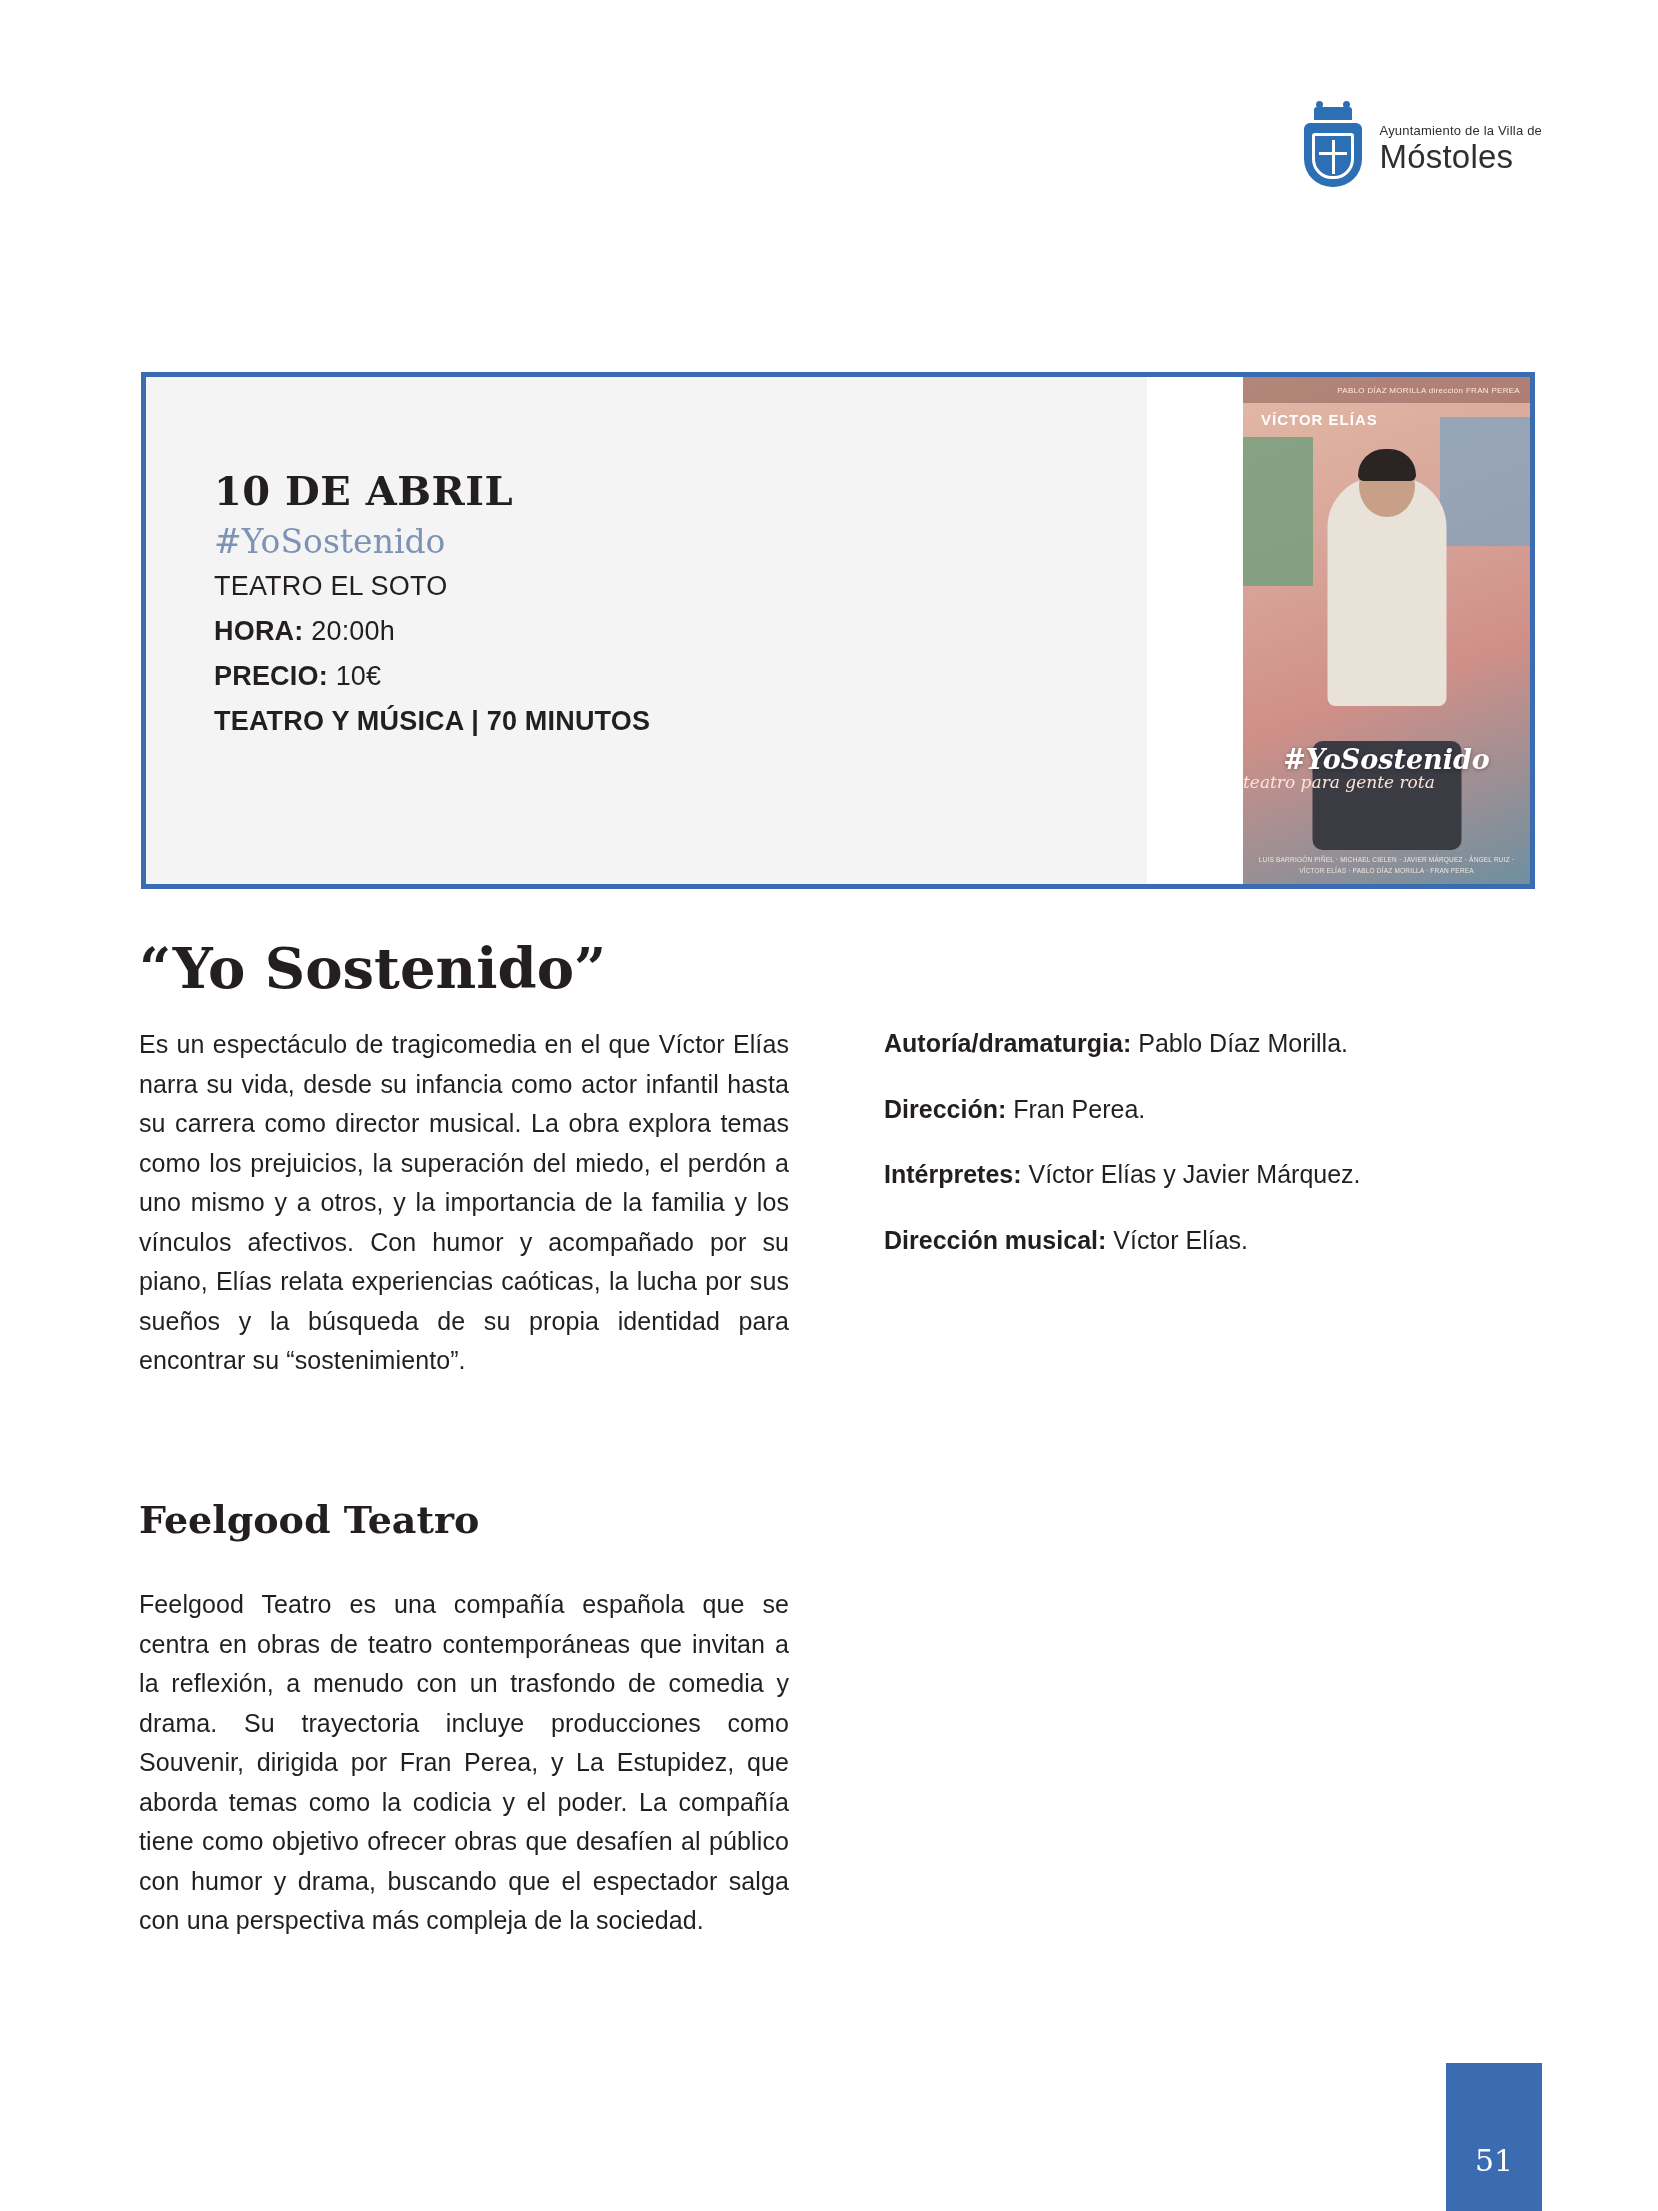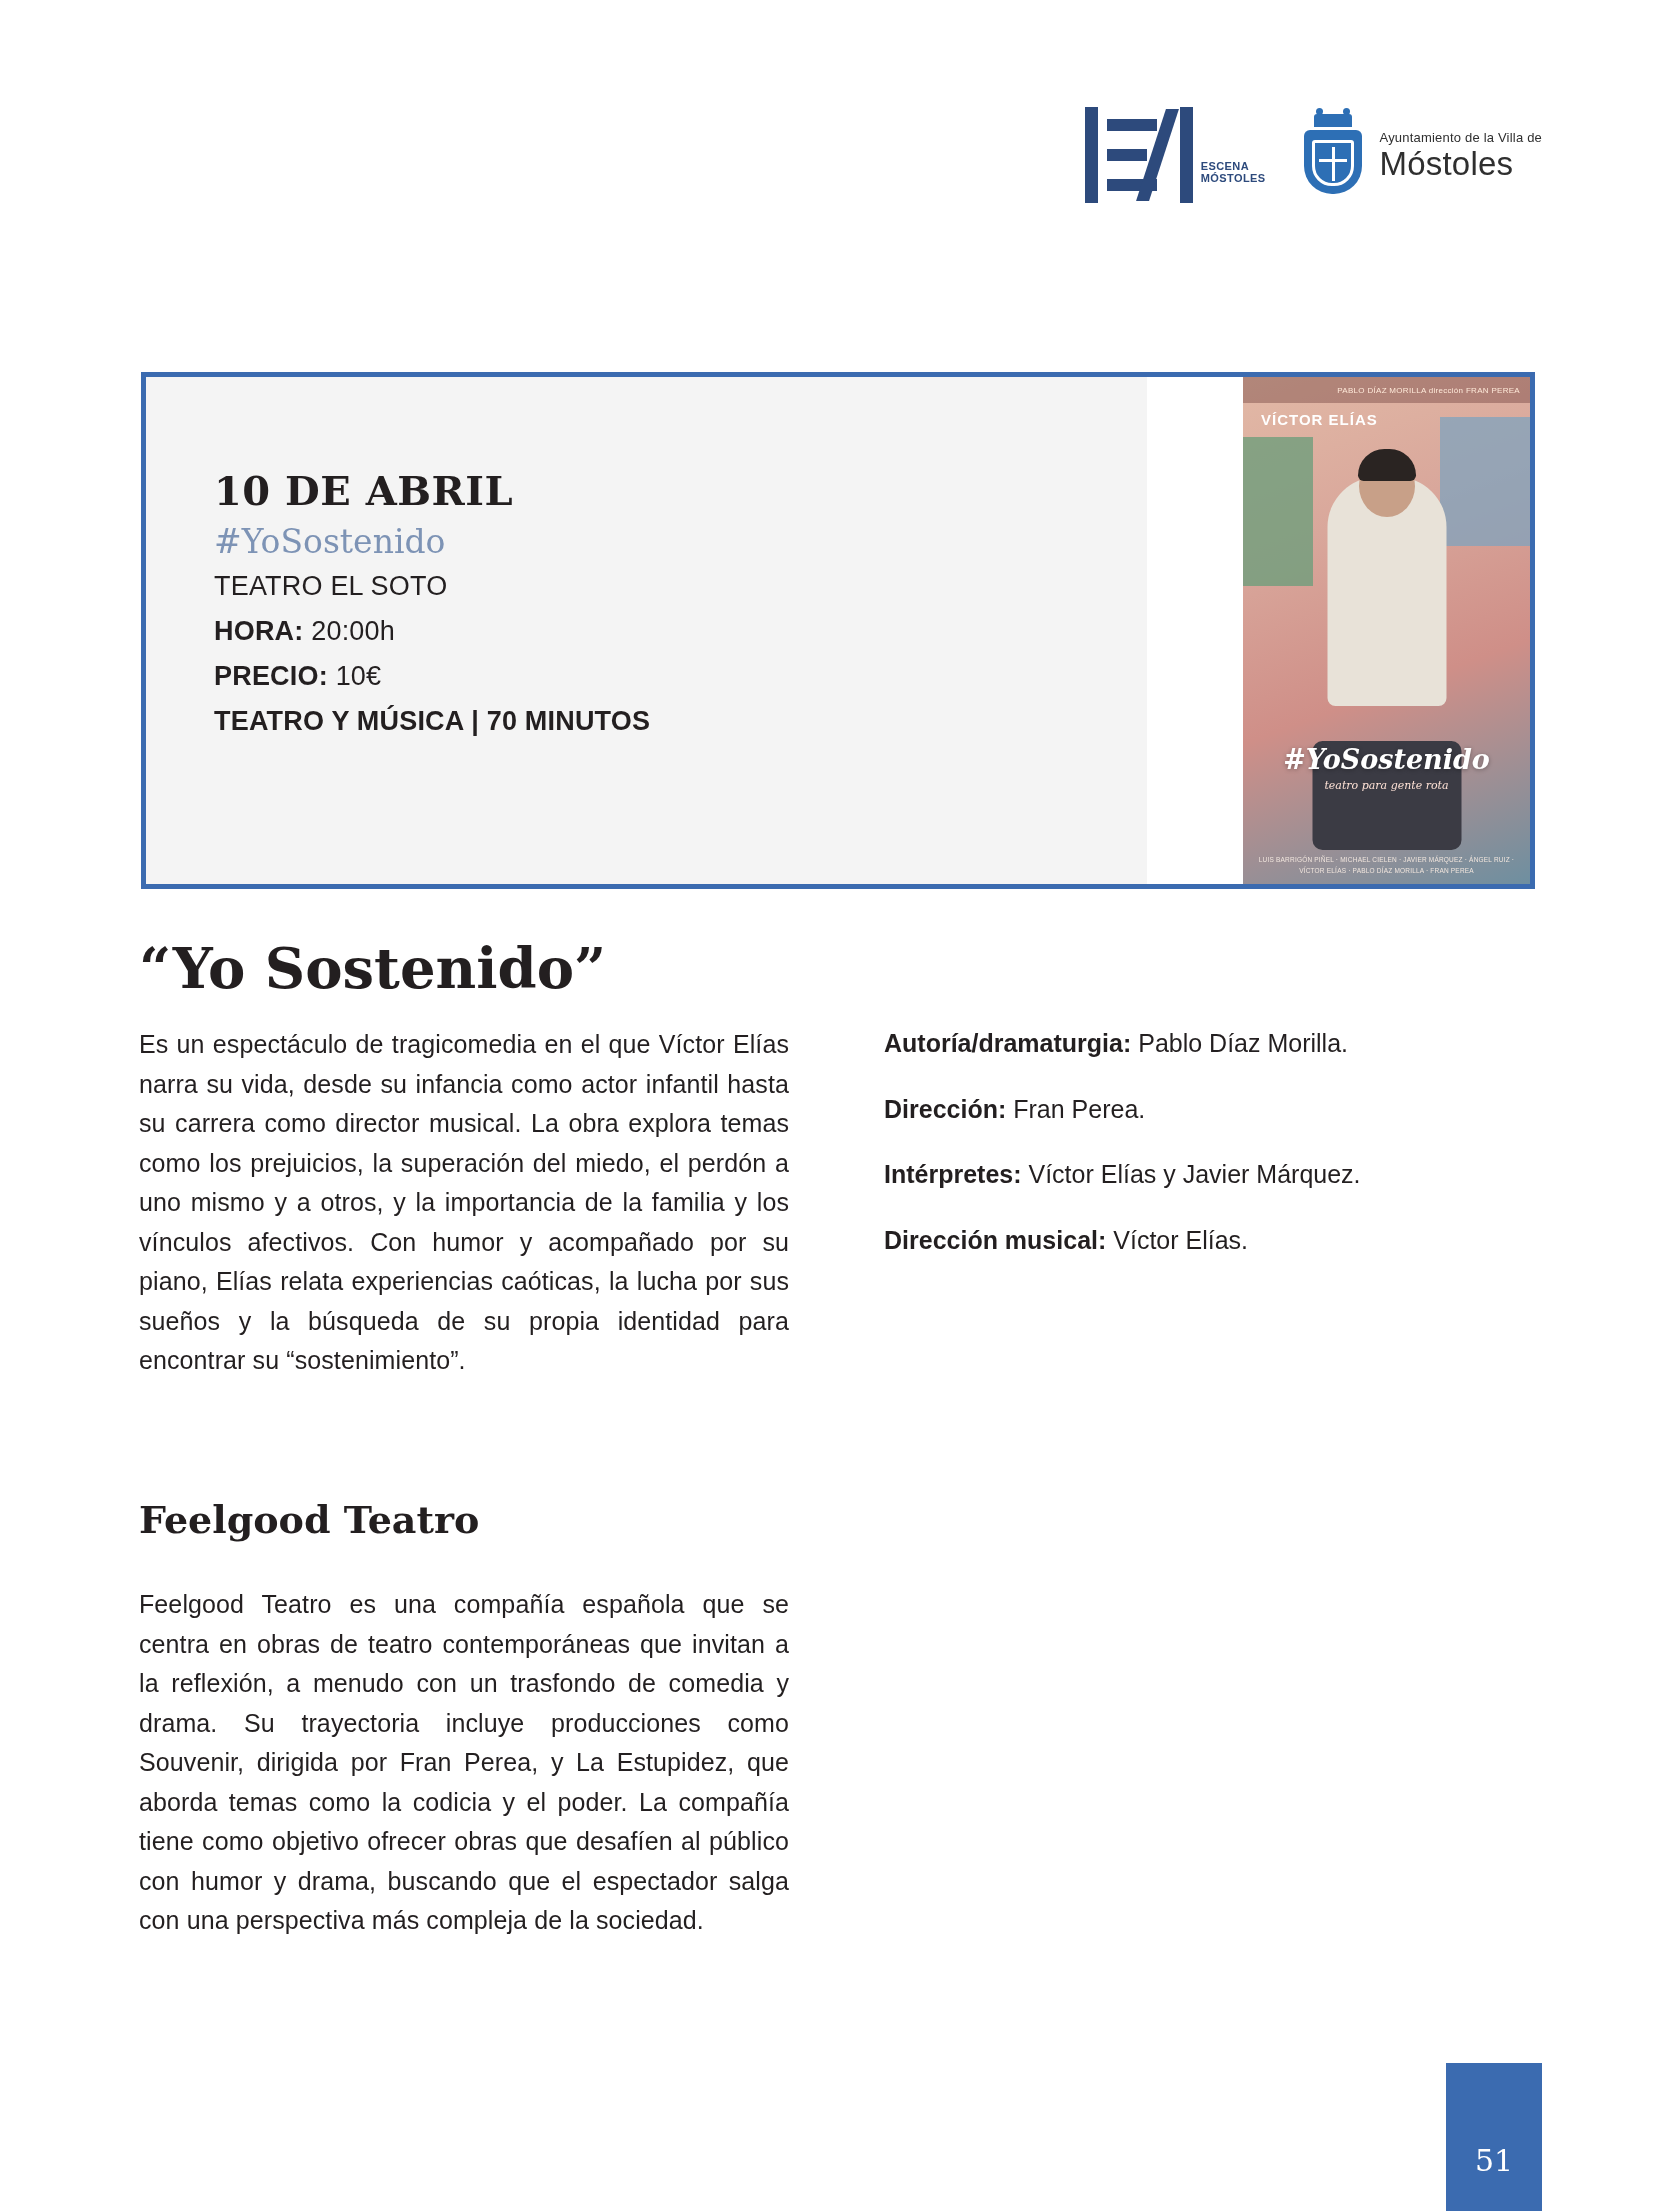--- a/index.html
+++ b/index.html
@@ -296,25 +296,25 @@
     font-family: "DejaVu Serif", serif;
     font-style: italic;
     font-size: 27px;
     font-weight: bold;
     text-shadow: 0 1px 4px rgba(0,0,0,.35);
   }
   .poster .p-sub {
     position: absolute;
     left: 0; right: 0;
     bottom: 92px;
-    text-align: center;
+    text-align: left;
     color: #ffe3d7;
     font-family: "DejaVu Serif", serif;
     font-style: italic;
-    font-size: 11px;
+    font-size: 17px;
   }
   .poster .p-credits {
     position: absolute;
     left: 0; right: 0;
     bottom: 8px;
     text-align: center;
     color: #f1e6de;
     font-size: 6.5px;
     line-height: 1.6;
     letter-spacing: 0.2px;
@@ -391,34 +391,20 @@
     justify-content: center;
     padding-top: 80px;
     box-sizing: border-box;
   }
 </style>
 </head>
 <body>
 
 <div class="header">
 
-  <div class="logo-escena">
-    <div class="bar"></div>
-    <div class="mark">
-      <div class="e1"></div>
-      <div class="e2"></div>
-      <div class="e3"></div>
-      <div class="slash"></div>
-      <div class="bar2"></div>
-    </div>
-    <div class="words">
-      <div>ESCENA</div>
-      <div>MÓSTOLES</div>
-    </div>
-  </div>
 
   <div class="logo-mostoles">
     <div class="shield">
       <div class="crown"></div>
       <div class="body"></div>
       <div class="inner"></div>
     </div>
     <div class="mostoles-words">
       <div class="small">Ayuntamiento de la Villa de</div>
       <div class="big">Móstoles</div>

